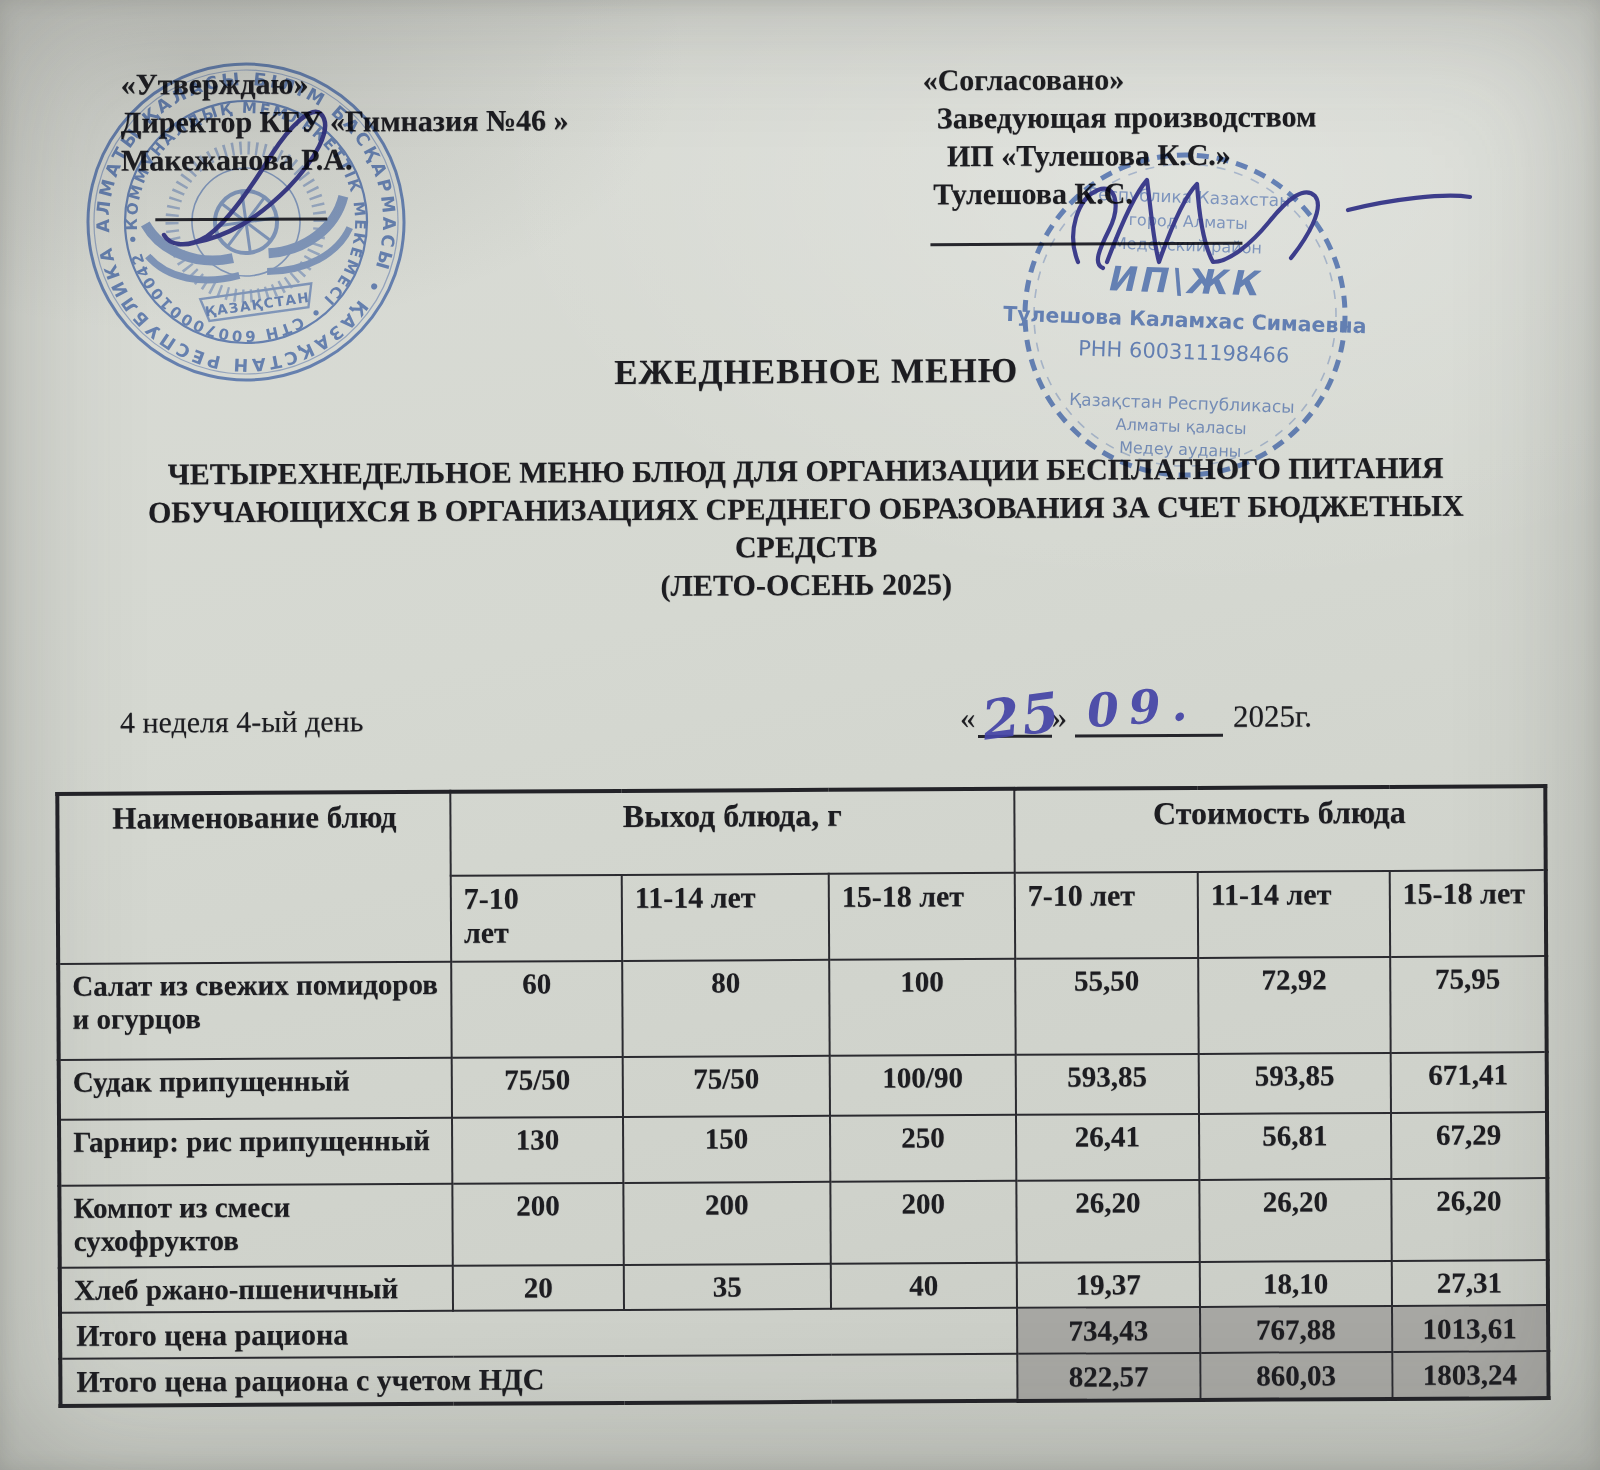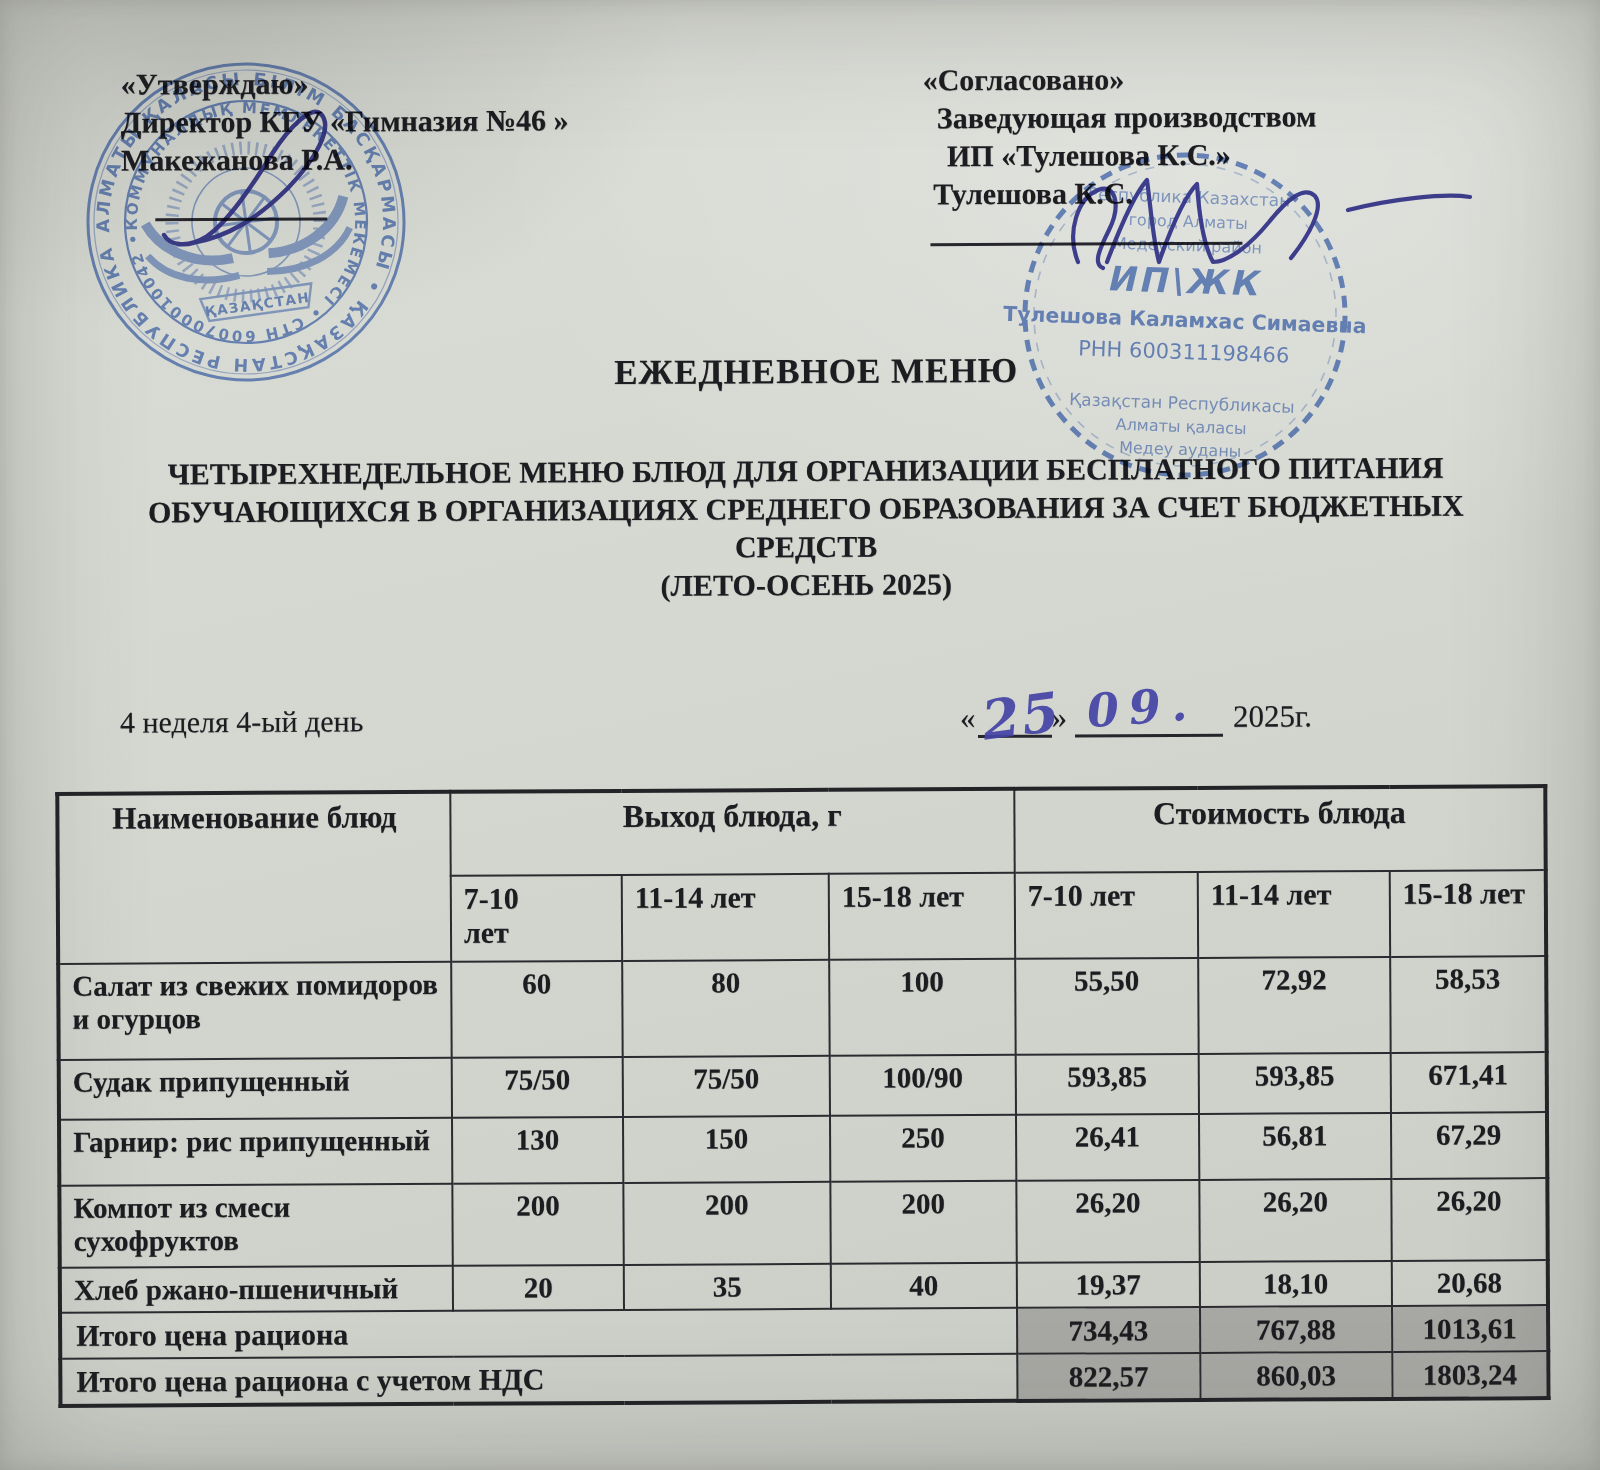--- a/index.html
+++ b/index.html
@@ -127,21 +127,21 @@
           <th class="sub">11-14 лет</th>
           <th class="sub">15-18 лет</th>
         </tr>
         <tr class="r1">
           <td class="name">Салат из свежих помидоров и огурцов</td>
           <td class="val">60</td>
           <td class="val">80</td>
           <td class="val">100</td>
           <td class="val">55,50</td>
           <td class="val">72,92</td>
-          <td class="val">58,53</td>
+          <td class="val">75,95</td>
         </tr>
         <tr class="r2">
           <td class="name">Судак припущенный</td>
           <td class="val">75/50</td>
           <td class="val">75/50</td>
           <td class="val">100/90</td>
           <td class="val">593,85</td>
           <td class="val">593,85</td>
           <td class="val">671,41</td>
         </tr>
@@ -163,21 +163,21 @@
           <td class="val">26,20</td>
           <td class="val">26,20</td>
         </tr>
         <tr class="r5">
           <td class="name">Хлеб ржано-пшеничный</td>
           <td class="val">20</td>
           <td class="val">35</td>
           <td class="val">40</td>
           <td class="val">19,37</td>
           <td class="val">18,10</td>
-          <td class="val">20,68</td>
+          <td class="val">27,31</td>
         </tr>
         <tr class="t1">
           <td class="total-label" colspan="4">Итого цена рациона</td>
           <td class="val gray">734,43</td>
           <td class="val gray">767,88</td>
           <td class="val gray">1013,61</td>
         </tr>
         <tr class="t2">
           <td class="total-label" colspan="4">Итого цена рациона с учетом НДС</td>
           <td class="val gray">822,57</td>

